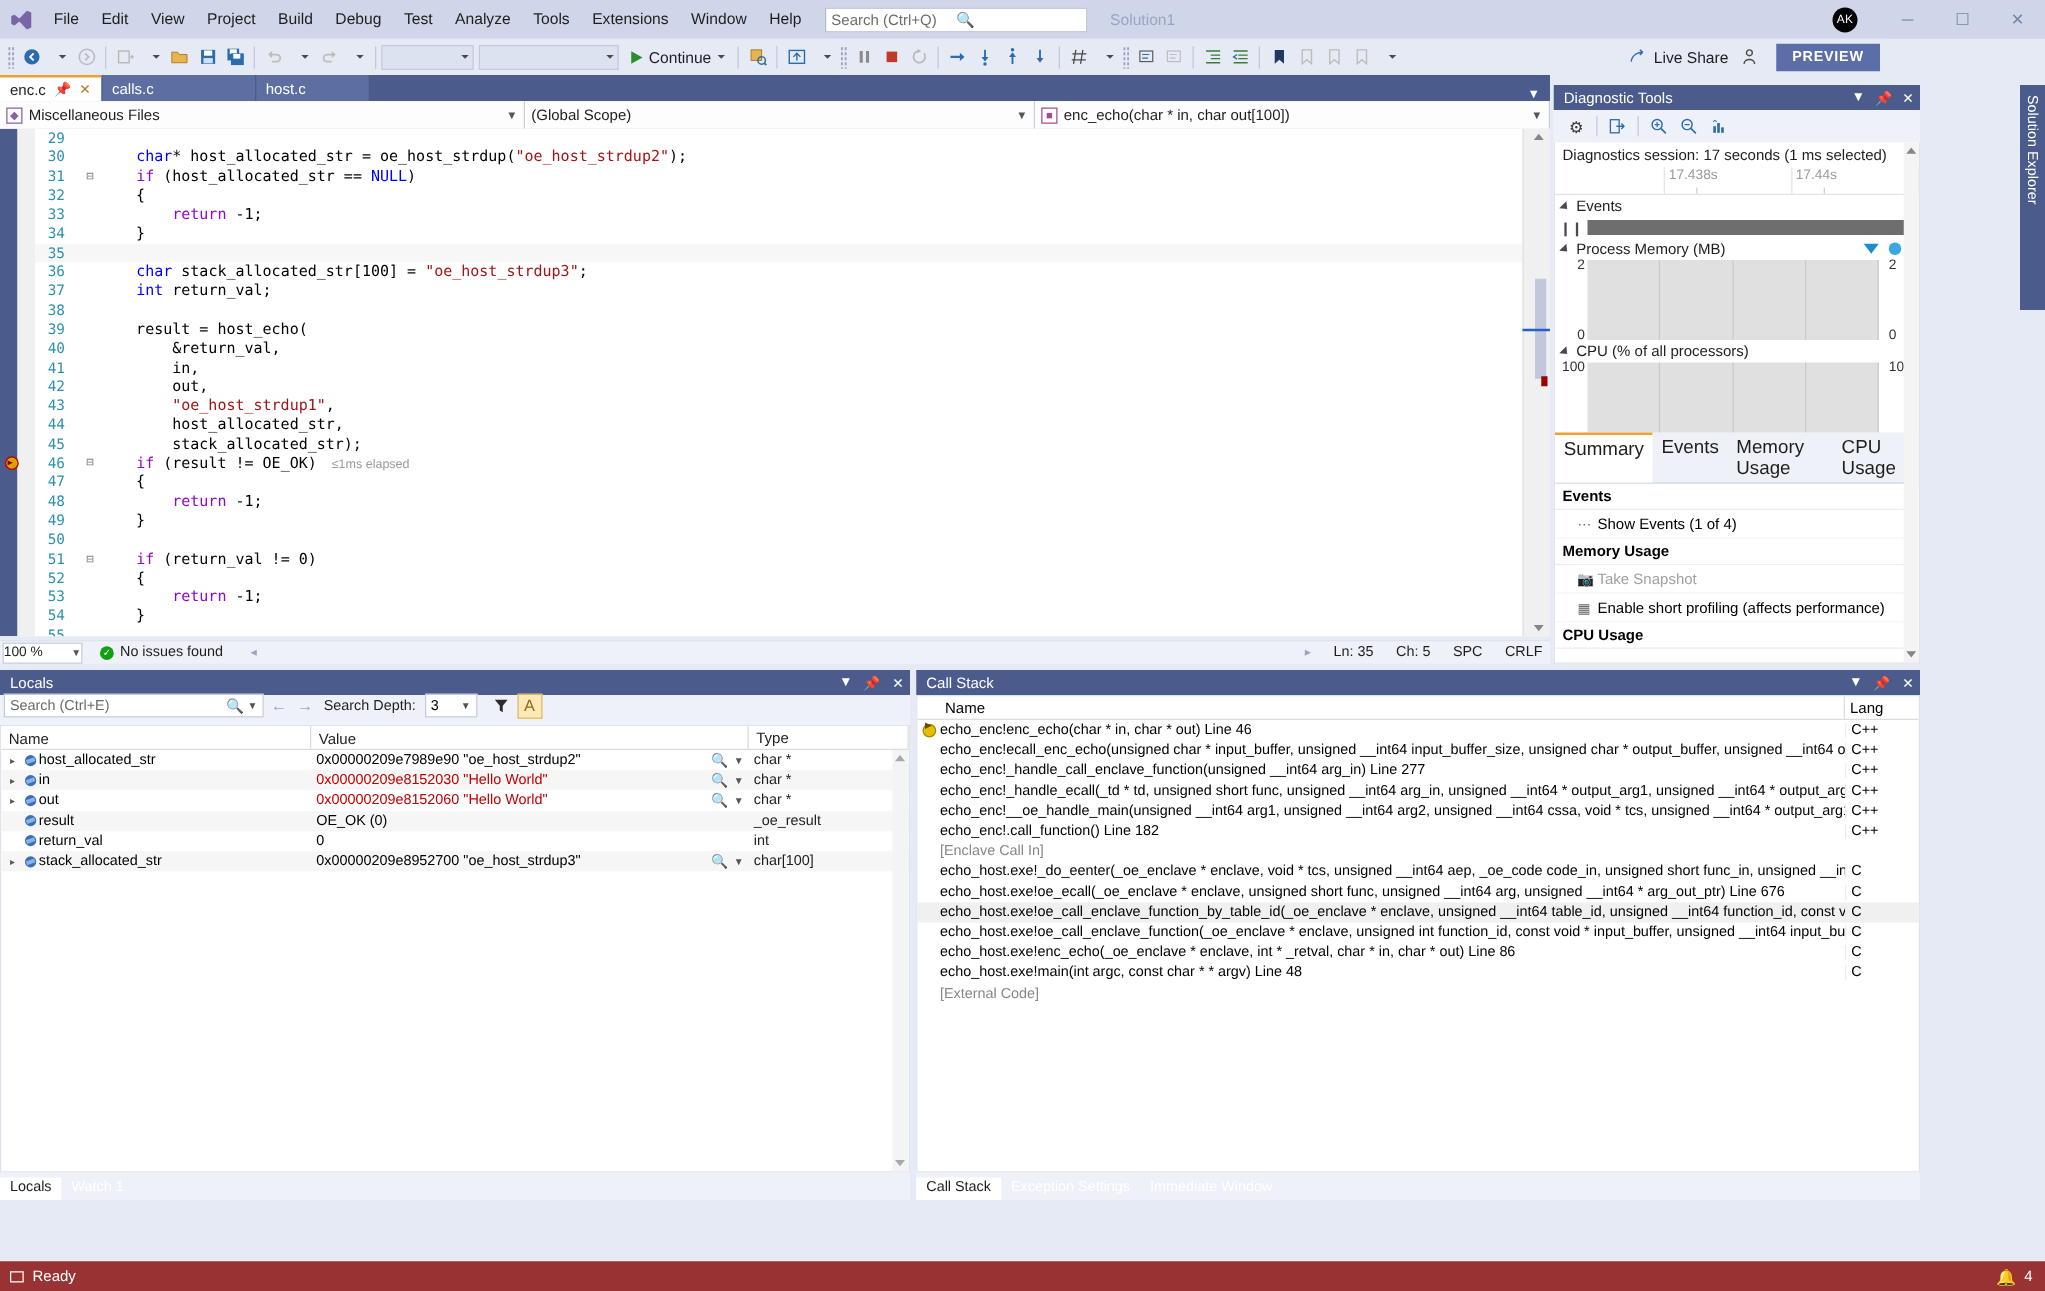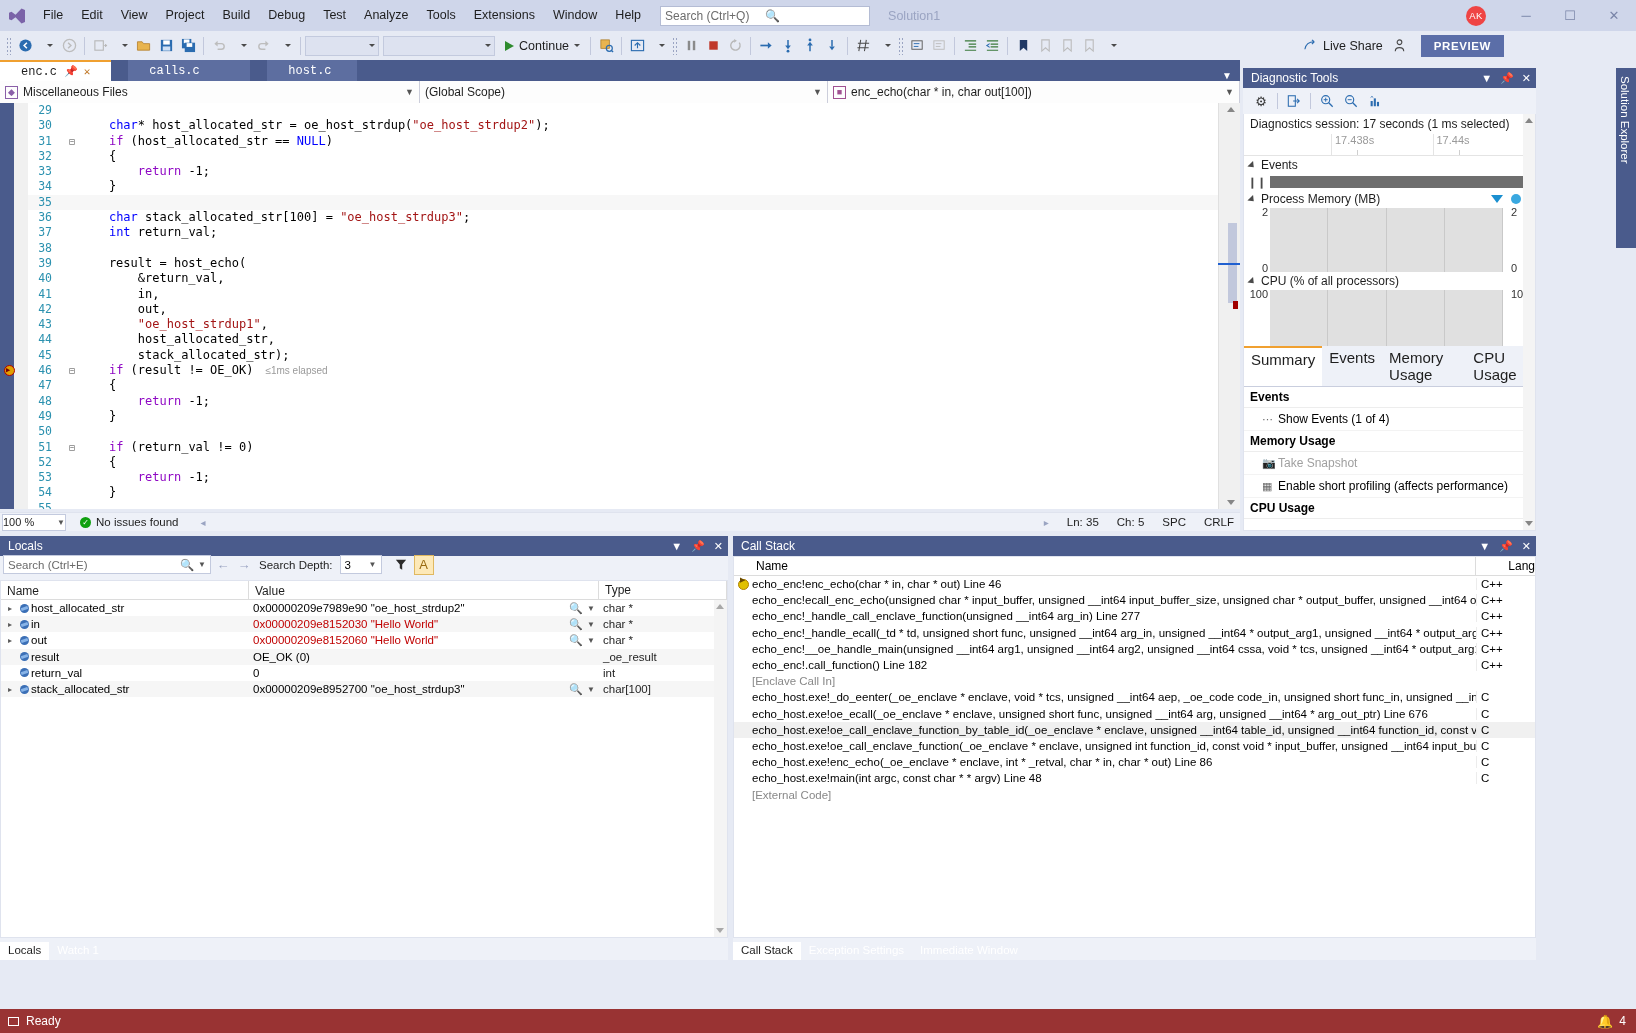--- a/index.html
+++ b/index.html
@@ -26,21 +26,21 @@
   }
   .qsearch {
     margin-left:10px; width:210px; height:20px; background:#ffffff; border:1px solid #b4bcd4;
     display:flex; align-items:center; padding:0 4px; font-size:12px; color:#6d6d6d;
   }
   .qsearch span { flex:1; }
   .qsearch .mag { color:#3b5998; font-size:12px; }
   .soln-name { margin-left:18px; font-size:12.5px; color:#9aa4c2; }
   .titlebar-right { margin-left:auto; display:flex; align-items:center; height:31px; }
   .avatar {
-    width:20px; height:20px; border-radius:50%; background:#ef4444; color:#fff;
+    width:20px; height:20px; border-radius:50%; background:#000000; color:#fff;
     font-size:9.5px; display:flex; align-items:center; justify-content:center; margin-right:18px; letter-spacing:.3px;
   }
   .wbtn { width:44px; height:31px; display:flex; align-items:center; justify-content:center; color:#7a85a8; font-size:13px; }
 
   
   .toolbar {
     position:absolute; left:0; top:31px; width:1512px; height:29px;
     background:#e6eaf4; display:flex; align-items:center; padding-left:4px;
   }
   .tb { height:22px; min-width:22px; display:flex; align-items:center; justify-content:center; padding:0 3px; color:#3a3a3a; }
@@ -59,23 +59,22 @@
   .caret-dn { width:0;height:0;border-top:3.5px solid #4a4a4a;border-left:3.5px solid transparent;border-right:3.5px solid transparent; margin-left:5px; }
   .liveshare { display:flex; align-items:center; font-size:12.5px; color:#1e1e1e; padding:0 6px; height:22px; }
   .preview-btn {
     background:#5b6ea8; color:#ffffff; font-size:11.5px; letter-spacing:.6px;
     padding:5px 13px; margin-left:10px; margin-right:8px; font-weight:bold;
   }
 
   
   .tabstrip { position:absolute; left:0; top:60px; width:1240px; height:21px; background:#4a5b8c; display:flex; align-items:flex-end; }
   .doctab {
-    height:21px; display:flex; align-items:center; padding:0 21px; font-size:12px; color:#ffffff; background:#5d6ea0;
-    margin-right:17px;
-    font-family:Liberation Mono, monospace;
+    height:21px; display:flex; align-items:center; padding:0 8px; font-size:12px; color:#ffffff; background:#5d6ea0;
+    margin-right:1px;
   }
   .doctab.active { background:#ffffff; color:#1e1e1e; border-top:2px solid #f0a030; }
   .doctab .pin { margin-left:7px; color:#c07828; font-size:11px; }
   .doctab .x { margin-left:6px; color:#c07828; font-size:11px; }
   .tabstrip-right { margin-left:auto; color:#ffffff; padding-right:8px; font-size:10px; }
 
   
   .navbar { position:absolute; left:0; top:81px; width:1240px; height:22px; background:#f0f0f0; border-bottom:1px solid #cccedb; display:flex; }
   .navcombo { height:22px; display:flex; align-items:center; border-right:1px solid #cccedb; background:#fdfdfd; font-size:12px; color:#1e1e1e; padding:0 5px; }
   .navcombo .v { margin-left:auto; color:#555; font-size:9px; }
@@ -199,21 +198,21 @@
   .pnl-scroll-v .au { position:absolute; top:4px; left:2px; width:0;height:0;border-bottom:5px solid #a8a8a8;border-left:4px solid transparent;border-right:4px solid transparent;}
   .pnl-tabs { position:absolute; left:0; bottom:0; height:20px; display:flex; align-items:flex-end; }
   .pnl-tab { font-size:11.5px; padding:2px 8px; color:#ffffff; height:18px; }
   .pnl-tab.active { background:#ffffff; color:#1e1e1e; }
 
   
   .callstack { position:absolute; left:733px; top:536px; width:803px; height:424px; background:#eef1f8; }
   .cs-grid { position:absolute; left:0; top:20px; right:0; bottom:22px; background:#ffffff; border:1px solid #dfe3ee; overflow:hidden;}
   .cs-head { display:flex; height:19px; border-bottom:1px solid #dcdcdc; font-size:12px; }
   .cs-head .c1 { width:742px; padding:2px 0 0 22px; border-right:1px solid #dcdcdc; }
-  .cs-head .c2 { flex:1; padding:2px 0 0 4px;text-align:right; }
+  .cs-head .c2 { flex:1; padding:2px 0 0 4px; }
   .csrow { display:flex; height:16.2px; align-items:center; font-size:11.5px; white-space:nowrap; overflow:hidden; }
   .csrow.sel { background:#f0f0f0; }
   .cs-ic { width:18px; display:flex; align-items:center; justify-content:center; flex:none;}
   .cs-ic .curarrow { width:11px;height:11px;border-radius:50%;background:#e0c000;border:1.5px solid #b08000; position:relative;}
   .cs-ic .curarrow:after { content:"\25B6"; position:absolute; left:1.5px; top:-3.5px; font-size:7px; color:#6a4a00; }
   .cs-name { width:724px; overflow:hidden; text-overflow:clip; flex:none; }
   .cs-lang { flex:1; padding-left:4px; border-left:1px solid #ececec; }
   .cs-ext { color:#888888; }
 
   

